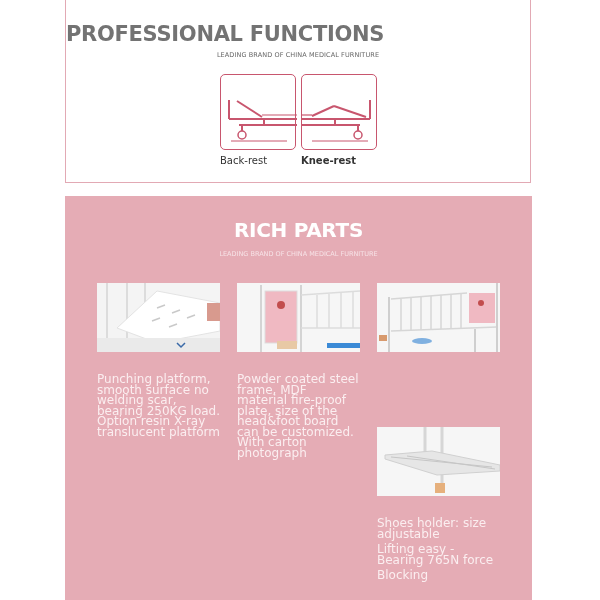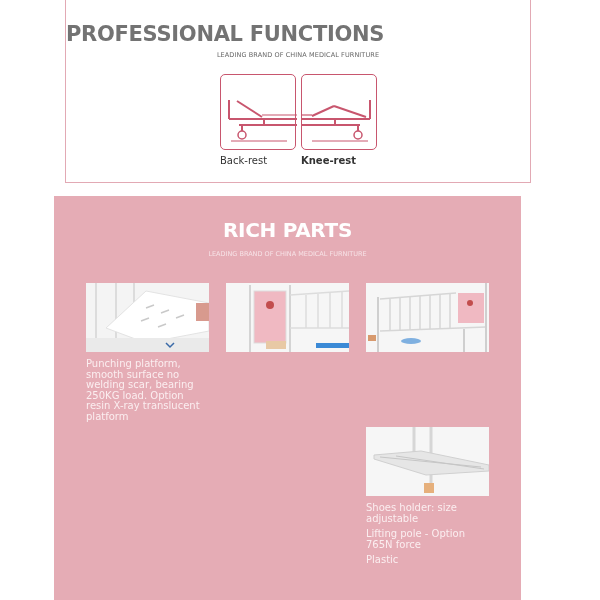--- a/index.html
+++ b/index.html
@@ -4,27 +4,27 @@
 <style>
   html, body { margin:0; padding:0; }
   body { width:600px; height:600px; background:#ffffff; position:relative; overflow:hidden; font-family:"DejaVu Sans", sans-serif; }
   .top-panel { position:absolute; left:65px; top:-2px; width:466px; height:185px; border:1px solid #e2a9b4; border-top:none; background:#fff; box-sizing:border-box; }
   .top-title { position:absolute; left:0; right:0; top:24px; text-align:left; font-family:"DejaVu Sans", sans-serif; font-weight:bold; font-size:21px; letter-spacing:-0.3px; color:#737373; }
   .top-sub { position:absolute; left:0; right:0; top:53px; text-align:center; font-size:6.5px; color:#666; letter-spacing:0.1px; }
   .icon-box { position:absolute; top:76px; width:76px; height:76px; border:1px solid #c8566e; border-radius:5px; box-sizing:border-box; }
   .icon-box svg { position:absolute; left:0; top:0; }
   .icon-label { position:absolute; top:157px; font-size:10px; color:#333; }
 
-  .pink-panel { position:absolute; left:54px; top:196px; width:467px; height:404px; background:#e5acb5; }
+  .pink-panel { position:absolute; left:65px; top:196px; width:467px; height:404px; background:#e5acb5; }
   .pink-title { position:absolute; left:0; right:0; top:22px; text-align:center; font-weight:bold; font-size:20px; color:#ffffff; letter-spacing:-0.3px; }
   .pink-sub { position:absolute; left:0; right:0; top:54px; text-align:center; font-size:6.5px; color:#f7e3e7; }
 
   .card { position:absolute; width:123px; }
   .card-img { width:123px; height:69px; background:#f3f3f3; position:relative; overflow:hidden; }
-  .card-text { margin-top:7px; font-size:10px; line-height:10.5px; color:#fbeef0; }
+  .card-text { margin-top:22px; font-size:12px; line-height:10.5px; color:#fbeef0; }
   .card-text p { margin:0 0 5px 0; }
 </style>
 </head>
 <body>
 
 <div class="top-panel">
   <div class="top-title">PROFESSIONAL FUNCTIONS</div>
   <div class="top-sub">LEADING BRAND OF CHINA MEDICAL FURNITURE</div>
 
   <div class="icon-box" style="left:154px;">
@@ -107,20 +107,21 @@
             <line x1="80" y1="12" x2="80" y2="45"></line>
             <line x1="92" y1="11" x2="92" y2="45"></line>
             <line x1="104" y1="10" x2="104" y2="45"></line>
             <line x1="116" y1="9" x2="116" y2="45"></line>
             <line x1="64" y1="45" x2="123" y2="45"></line>
           </g>
         <rect x="90" y="60" width="33" height="5" fill="#3b8ad6"></rect>
         <rect x="40" y="58" width="20" height="8" fill="#e8c9a5"></rect>
       </svg>
     </div>
+    <div class="card-text">Powder coated steel frame, MDF material fire-proof plate, size of the head&amp;foot board can be customized. With carton photograph</div>
   </div>
 
   <div class="card" style="left:312px; top:87px;">
     <div class="card-img">
       <svg width="123" height="69" viewBox="0 0 123 69">
         <rect width="123" height="69" fill="#f6f6f6"></rect>
         <g stroke="#d6d6d6" stroke-width="1.5">
             <line x1="14" y1="16" x2="90" y2="10"></line>
             <line x1="14" y1="48" x2="120" y2="44"></line>
           <line x1="24" y1="16" x2="24" y2="48"></line>
@@ -157,17 +158,17 @@
         <polygon points="8,28 55,24 123,38 123,44 60,48 8,32" fill="#e6e6e6" stroke="#d0d0d0"></polygon>
         <g stroke="#c6c6c6" stroke-width="1">
             <line x1="14" y1="30" x2="115" y2="40"></line>
             <line x1="30" y1="29" x2="118" y2="42"></line>
           </g>
         <rect x="58" y="56" width="10" height="10" fill="#e6b07c"></rect>
       </svg>
     </div>
     <div class="card-text">
       <p>Shoes holder: size adjustable</p>
-      <p>Lifting pole - Option 765N force</p>
-      <p>Plastic</p>
+      <p>Lifting easy - Bearing 765N force</p>
+      <p>Blocking</p>
     </div>
   </div>
 </div>
 
 </body></html>

